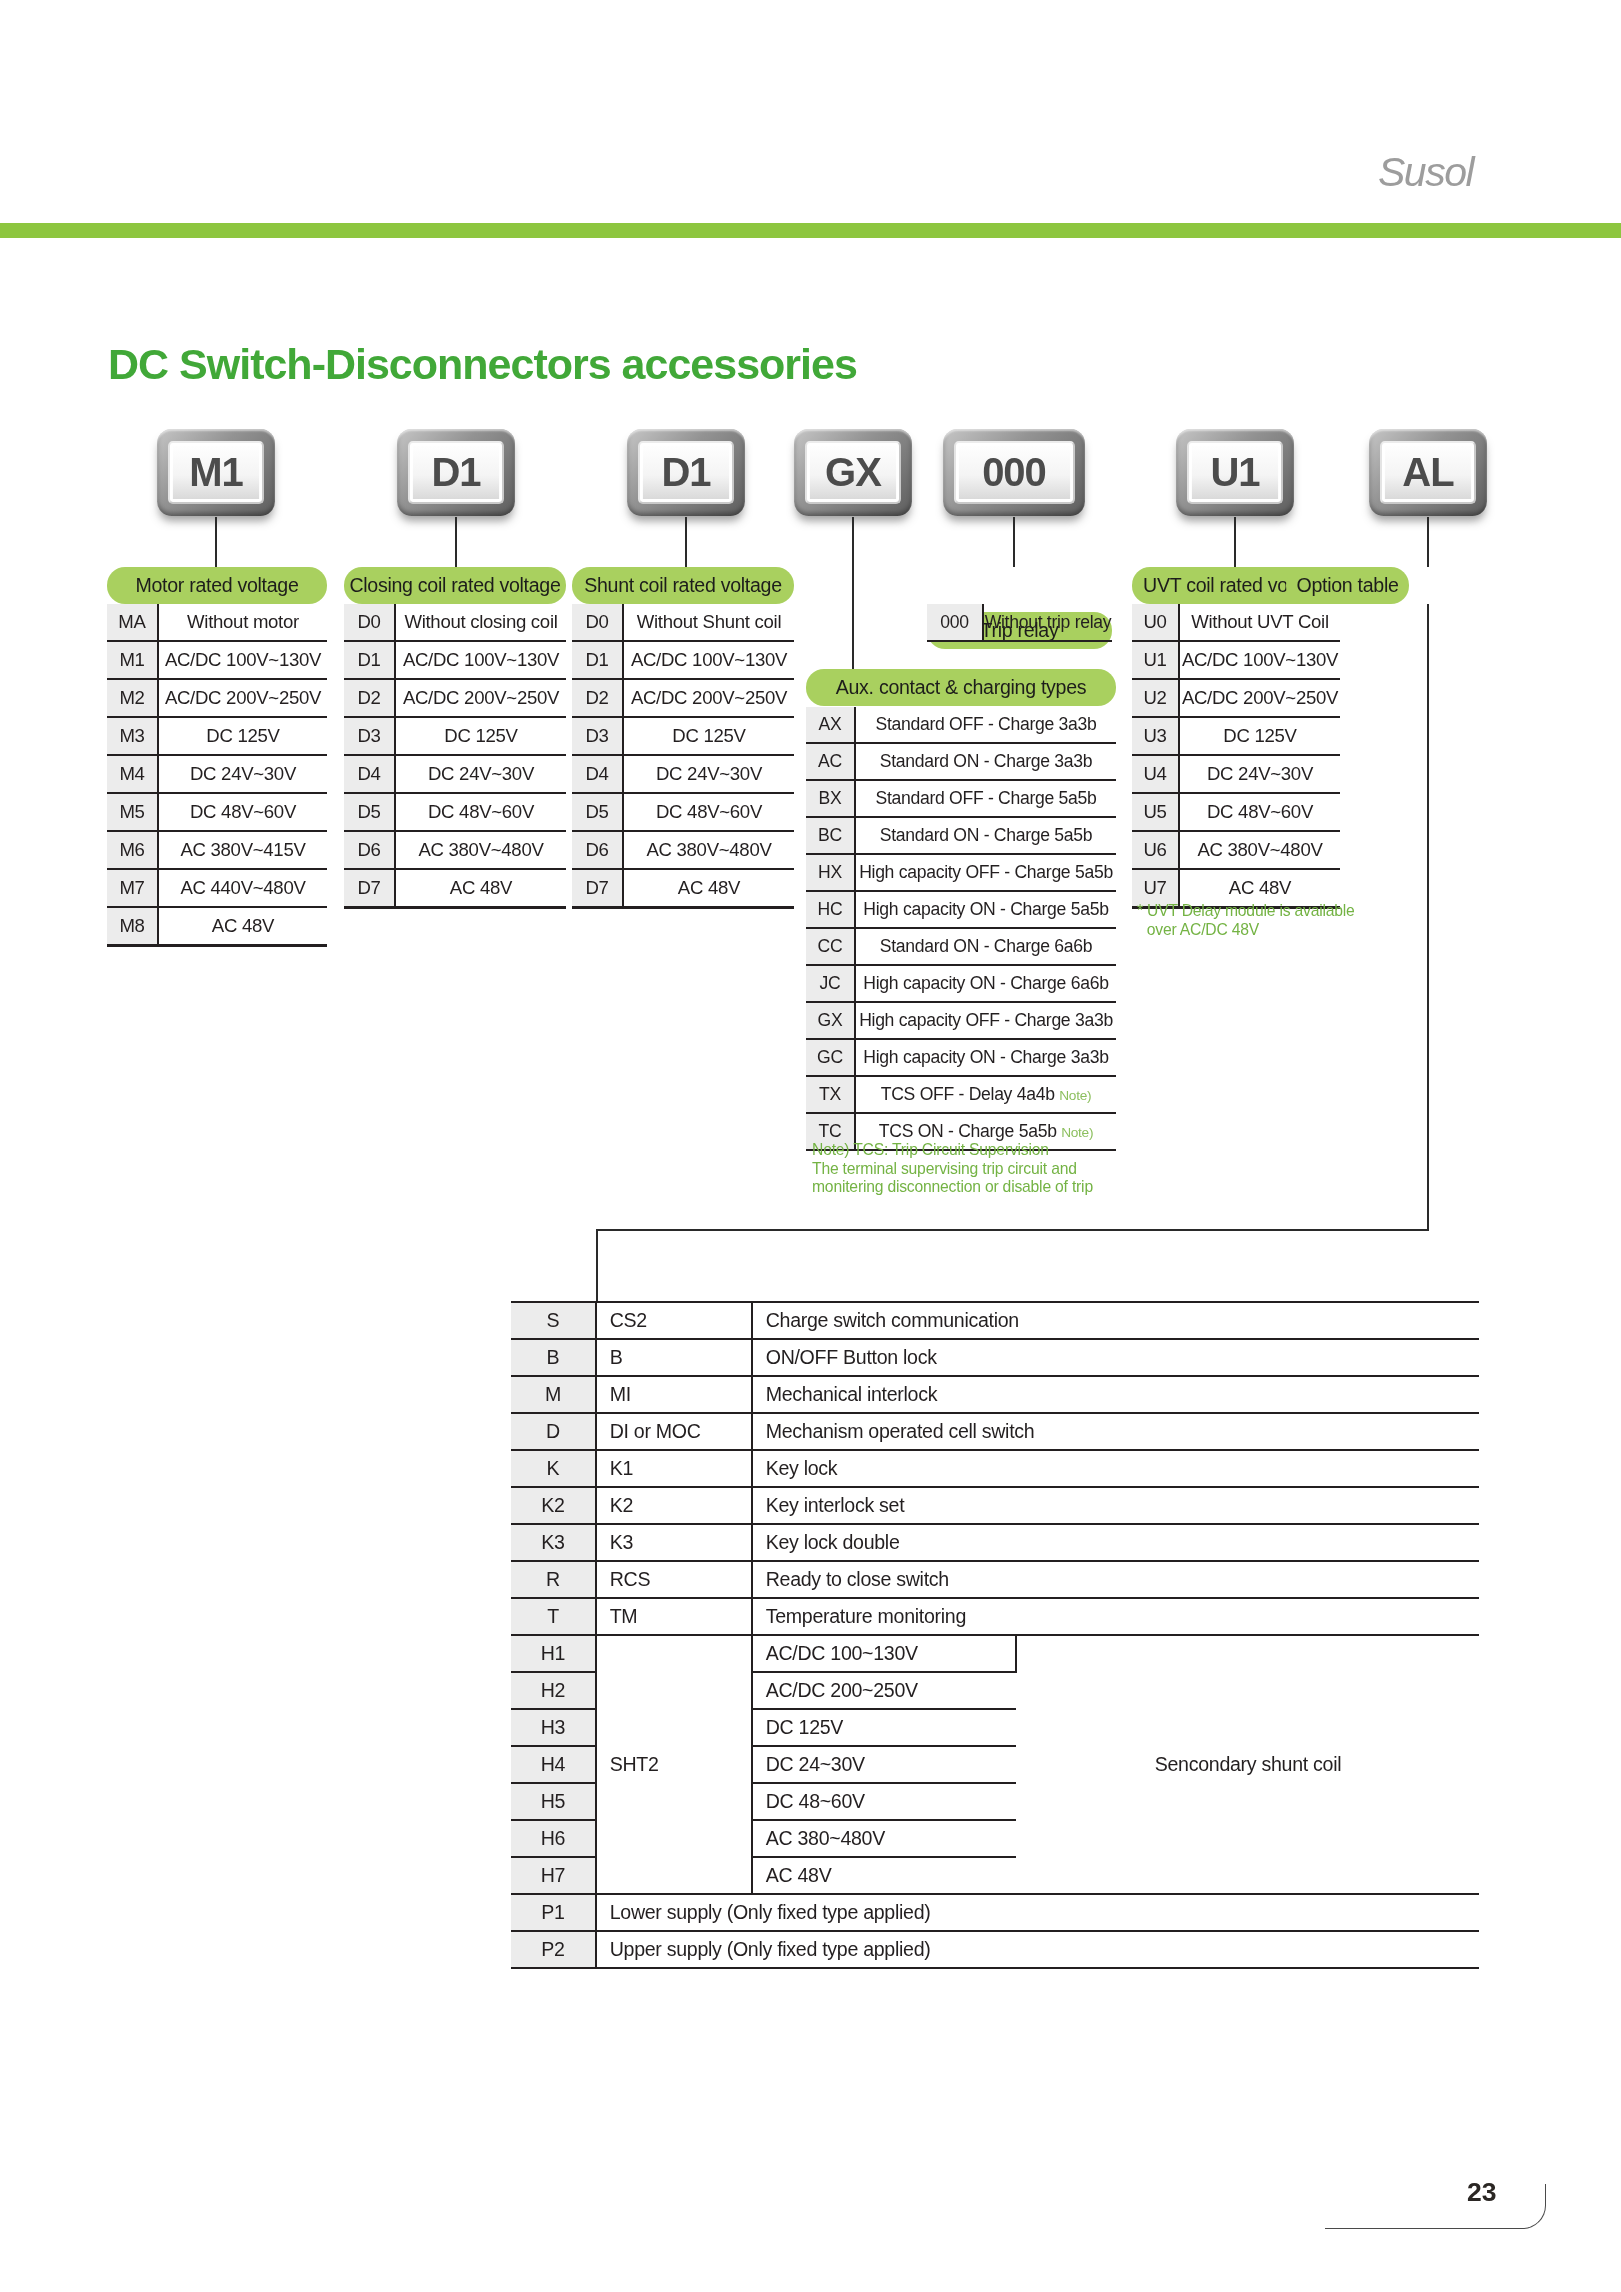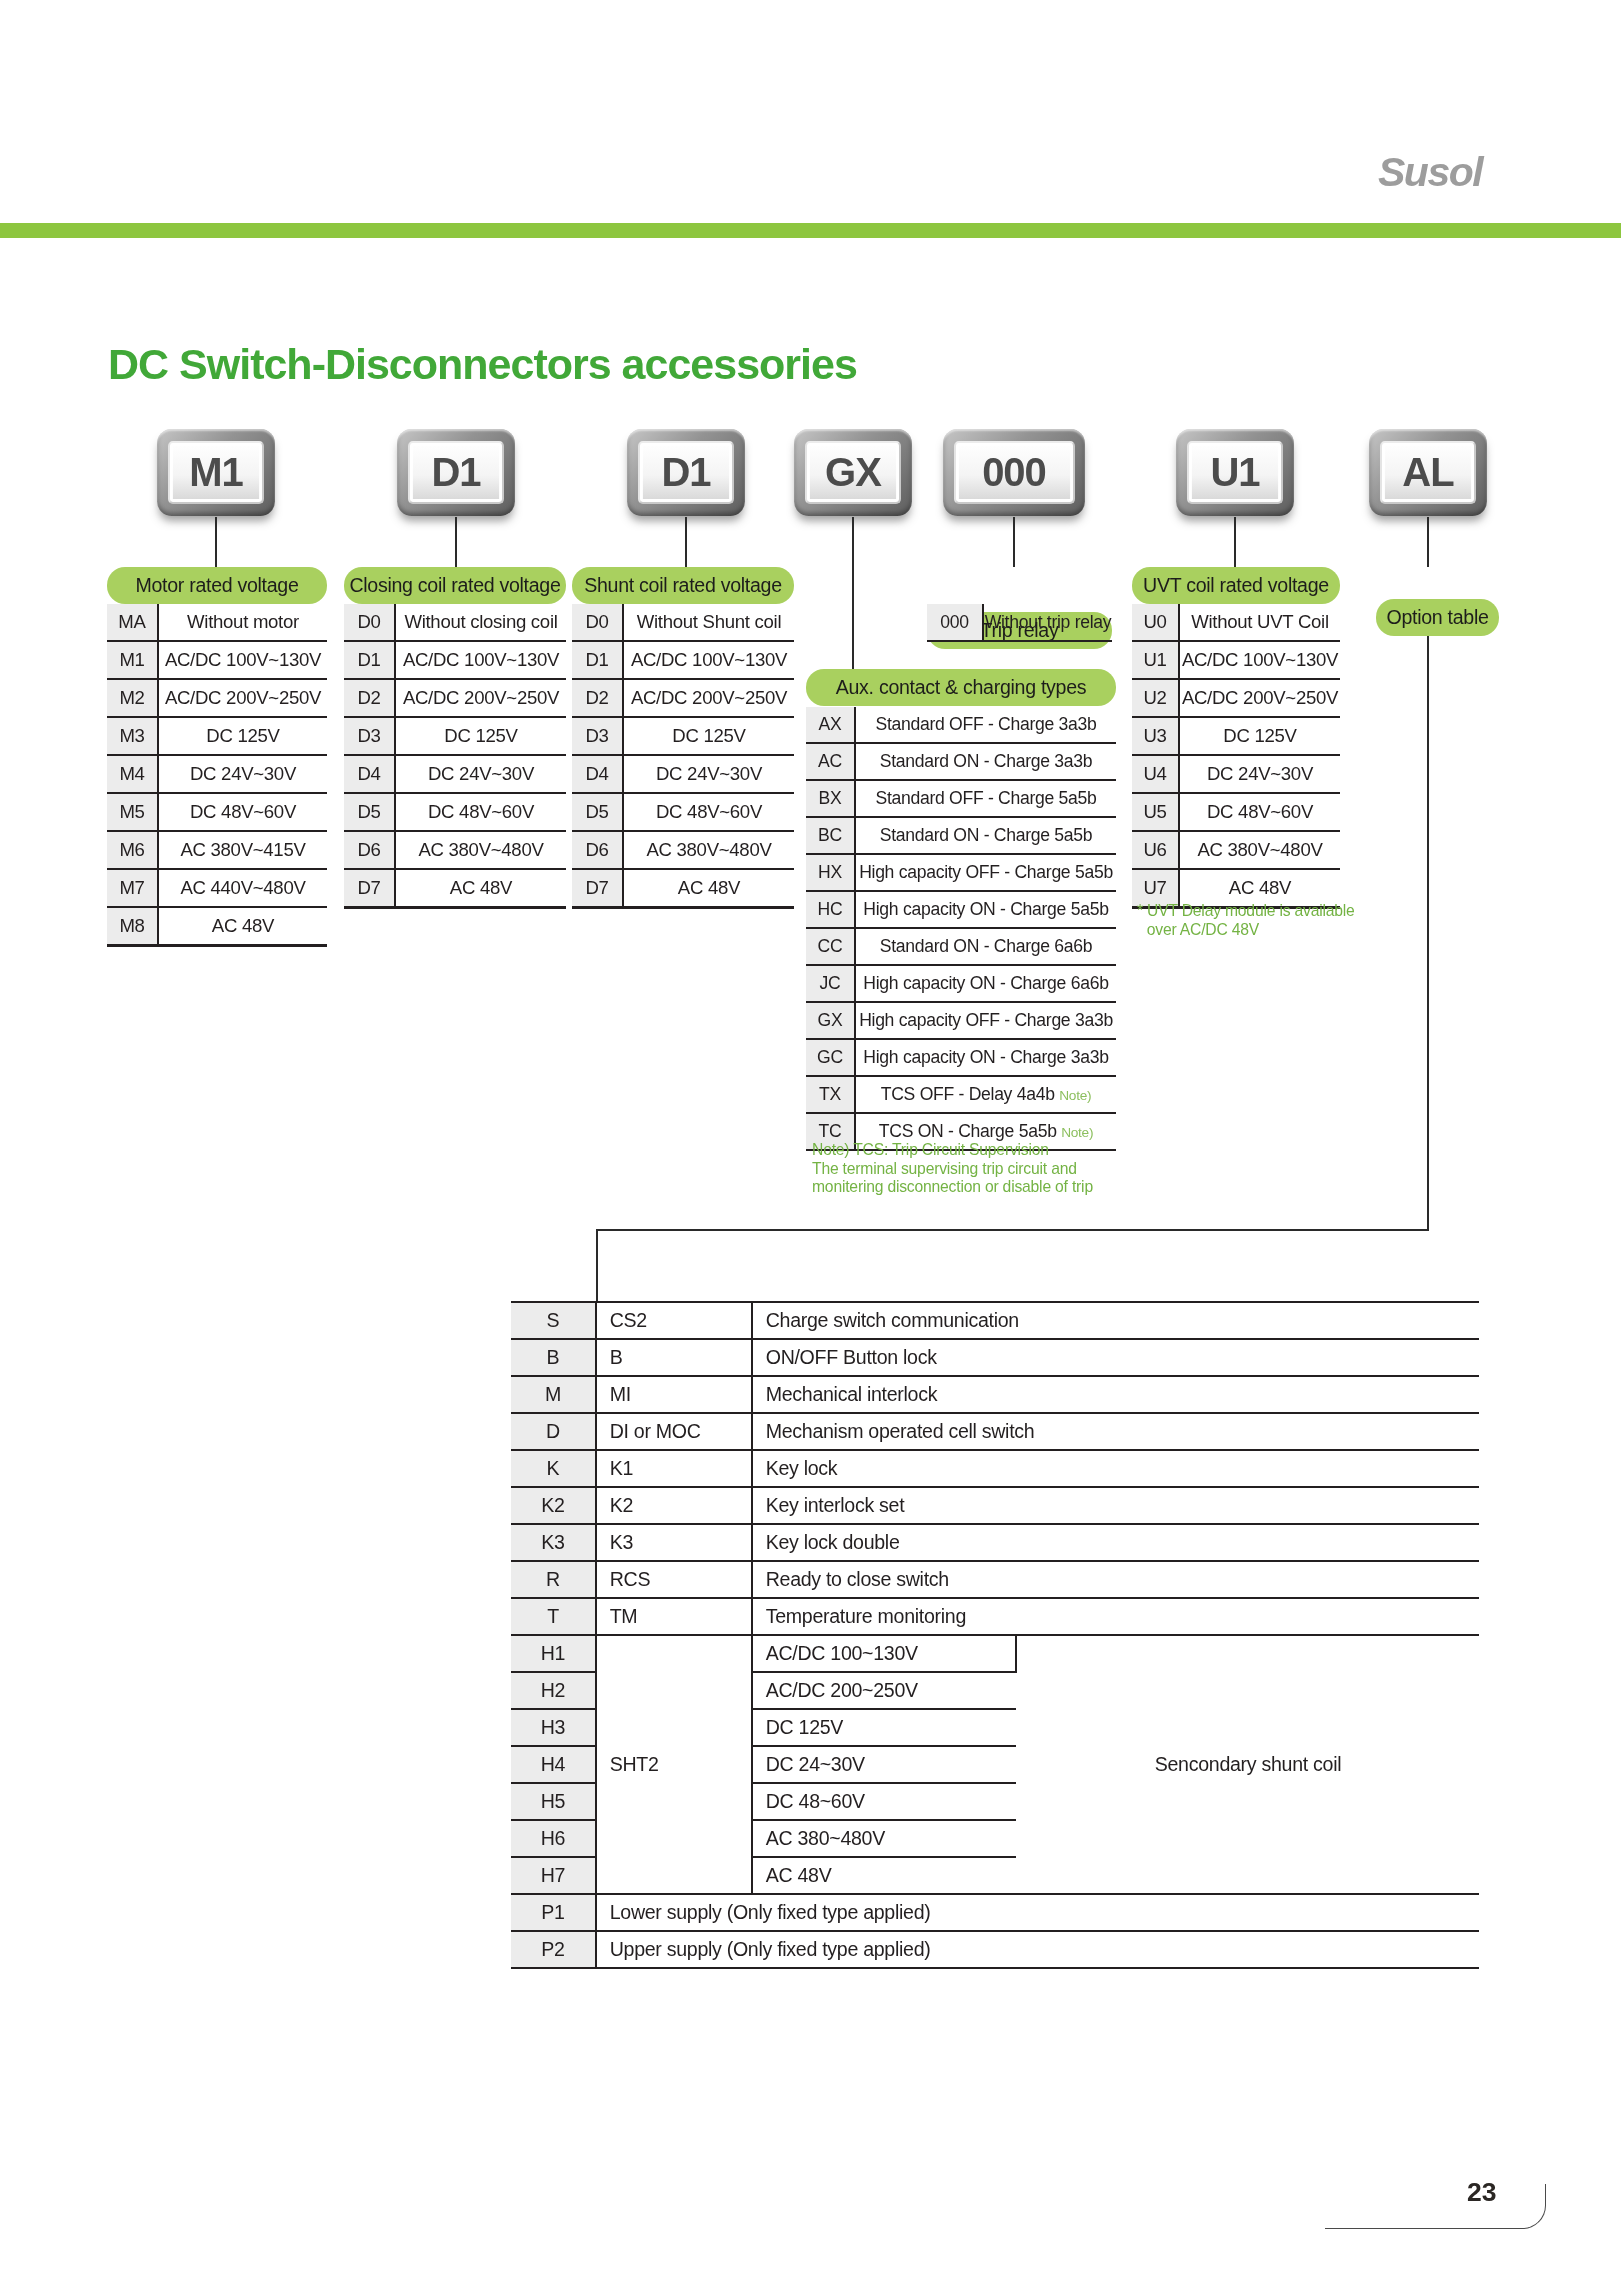--- a/index.html
+++ b/index.html
@@ -1,21 +1,21 @@
 <!DOCTYPE html>
 <html><head>
 <meta charset="utf-8">
 <style>
   html,body{margin:0;padding:0;background:#ffffff;}
   .page{
     position:relative;width:1621px;height:2293px;background:#ffffff;overflow:hidden;
     font-family:"Liberation Sans","DejaVu Sans",sans-serif;color:#231f20;
   }
   
-  .logo{position:absolute;top:149px;left:1378px;width:129px;font-size:41px;font-weight:bold;
+  .logo{position:absolute;top:149px;left:1378px;width:129px;font-size:41px;font-weight:normal;
         font-style:italic;color:#9d9d9d;letter-spacing:-1.5px;}
   .topbar{position:absolute;left:0;top:223px;width:1621px;height:14.7px;background:#8dc63f;}
   .title{position:absolute;left:108px;top:340px;font-size:43px;font-weight:bold;color:#41a838;letter-spacing:-1px;}
 
   
   .key{position:absolute;top:429px;width:118px;height:87px;border-radius:14.7px;
        background:linear-gradient(135deg,#c6c6c6 0%,#939393 40%,#5e5e5e 100%);
        box-shadow:0 7.8px 8.8px -2.9px rgba(70,70,70,.5), inset 0 2px 2px rgba(255,255,255,.55), inset 0 -2.9px 4.9px rgba(0,0,0,.35);
        display:flex;align-items:center;justify-content:center;}
   .key-face{width:92px;height:59px;border-radius:4.9px;
@@ -109,21 +109,21 @@
   <div class="vline" style="left:1427px;top:517px;height:50px;"></div>
   <div class="vline" style="left:1427px;top:604px;height:625px;"></div>
   <div class="hline" style="left:596px;top:1229px;width:833px;"></div>
   <div class="vline" style="left:596px;top:1229px;height:72px;"></div>
 
   <div class="thead" style="left:107px;top:567px;width:220px;">Motor rated voltage</div>
   <div class="thead" style="left:344px;top:567px;width:222px;">Closing coil rated voltage</div>
   <div class="thead" style="left:572px;top:567px;width:222px;">Shunt coil rated voltage</div>
   <div class="thead" style="left:927px;top:567px;width:185px;margin-top:45px;">Trip relay</div>
   <div class="thead" style="left:1132px;top:567px;width:208px;">UVT coil rated voltage</div>
-  <div class="thead" style="left:1376px;top:567px;width:123px;margin-top:32px;">Option table</div>
+  <div class="thead" style="left:1286px;top:567px;width:123px;">Option table</div>
   <div class="thead" style="left:806px;top:669px;width:310px;">Aux. contact &amp; charging types</div>
 
   <table class="utable" style="left:107px;top:604px;width:220px;padding-left:8px;">
     <colgroup>
         <col style="width:51px">
         <col>
       </colgroup>
     <tbody>
         <tr>
           <td class="code">MA</td>

